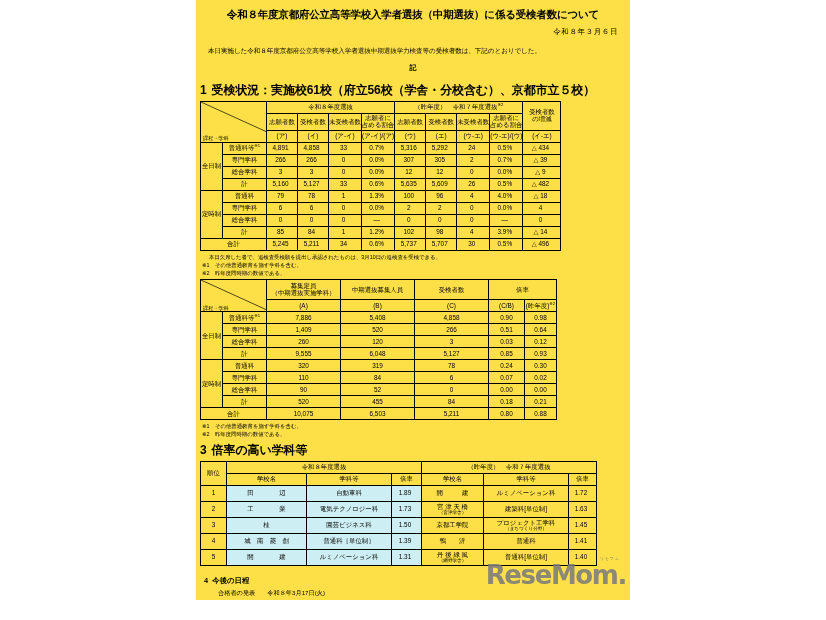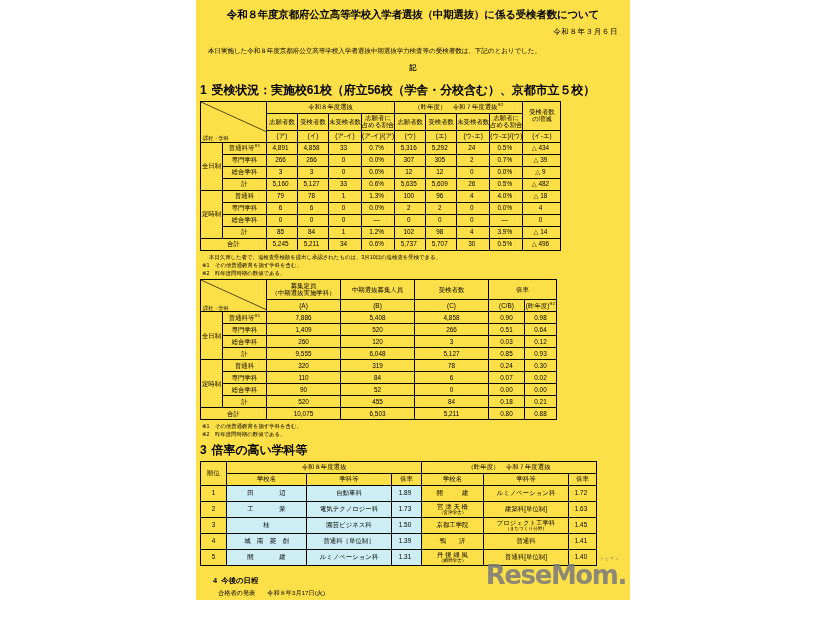--- a/index.html
+++ b/index.html
@@ -117,21 +117,21 @@
     line-height: 1.45;
   }
   .notes .ind { padding-left: 7px; }
 
   
   .hl { background: #cdeef2; }
 
   .sched {
     font-size: 7.4px;
     font-weight: bold;
-    margin-left: 17px;
+    margin-left: 8px;
     margin-top: 10px;
   }
   .sched-sub {
     font-size: 6.2px;
     margin-left: 22px;
     margin-top: 3px;
   }
   .sched-sub .dt { margin-left: 12px; font-weight: normal; }
 
   .logo {

